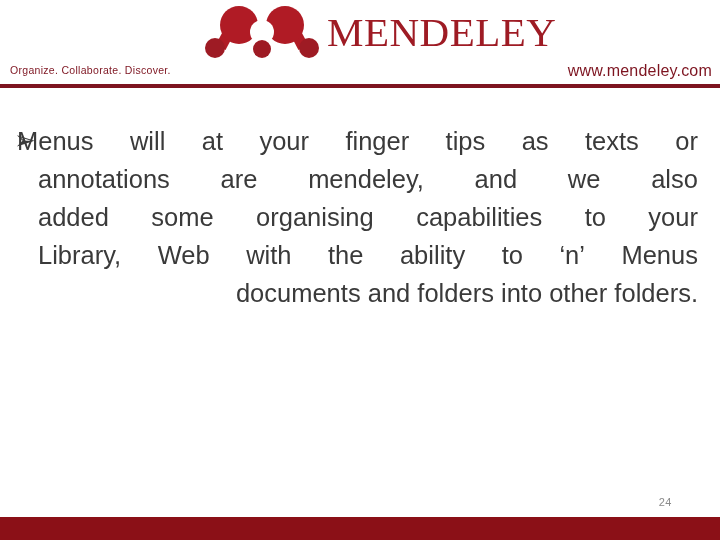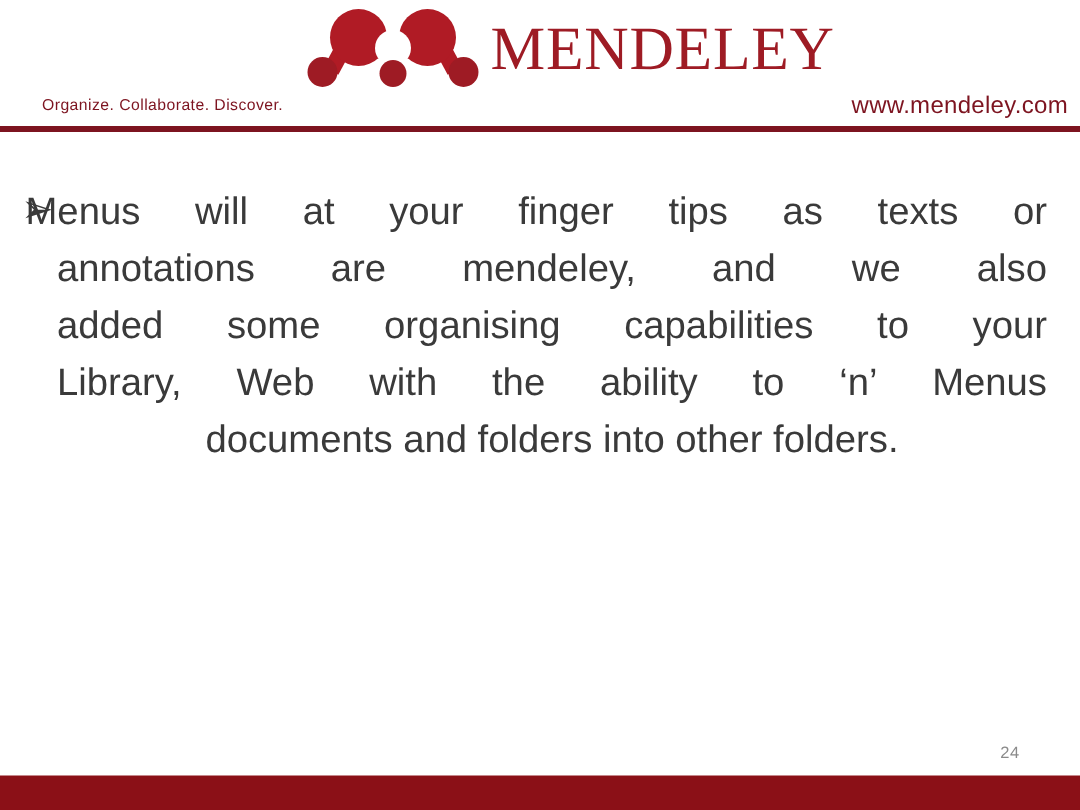--- a/index.html
+++ b/index.html
@@ -12,21 +12,20 @@
     background: #ffffff;
     font-family: "Liberation Sans", sans-serif;
     overflow: hidden;
     position: relative;
   }
   .slide {
     position: relative;
     width: 698px;
     height: 540px;
     background: #ffffff;
-    padding-left: 8px;
   }
 
   
   .header {
     position: absolute;
     left: 0;
     top: 0;
     width: 720px;
     height: 85px;
   }
@@ -47,21 +46,21 @@
     font-family: "Liberation Serif", serif;
     font-size: 41px;
     letter-spacing: 0.5px;
     color: #9E1B24;
     line-height: 1;
     margin-left: 6px;
     white-space: nowrap;
   }
   .tagline {
     position: absolute;
-    left: 28px;
+    left: 10px;
     top: 64px;
     font-size: 10.5px;
     color: #7D1420;
     letter-spacing: 0.3px;
     white-space: nowrap;
   }
   .site-url {
     position: absolute;
     right: 8px;
     top: 62px;
@@ -102,21 +101,21 @@
   }
   .bullet-text {
     font-size: 25.5px;
     line-height: 38px;
     color: #3a3a3a;
     text-align: justify;
     text-justify: inter-word;
     letter-spacing: 0px;
   }
   .bullet-text .lastline {
-    text-align: center;
+    text-align: right;
   }
   
   .bullet-text .firstline {
     display: block;
     margin-left: -21px;
   }
   .bullet-text .line {
     display: block;
   }
   .bullet-text .just {

